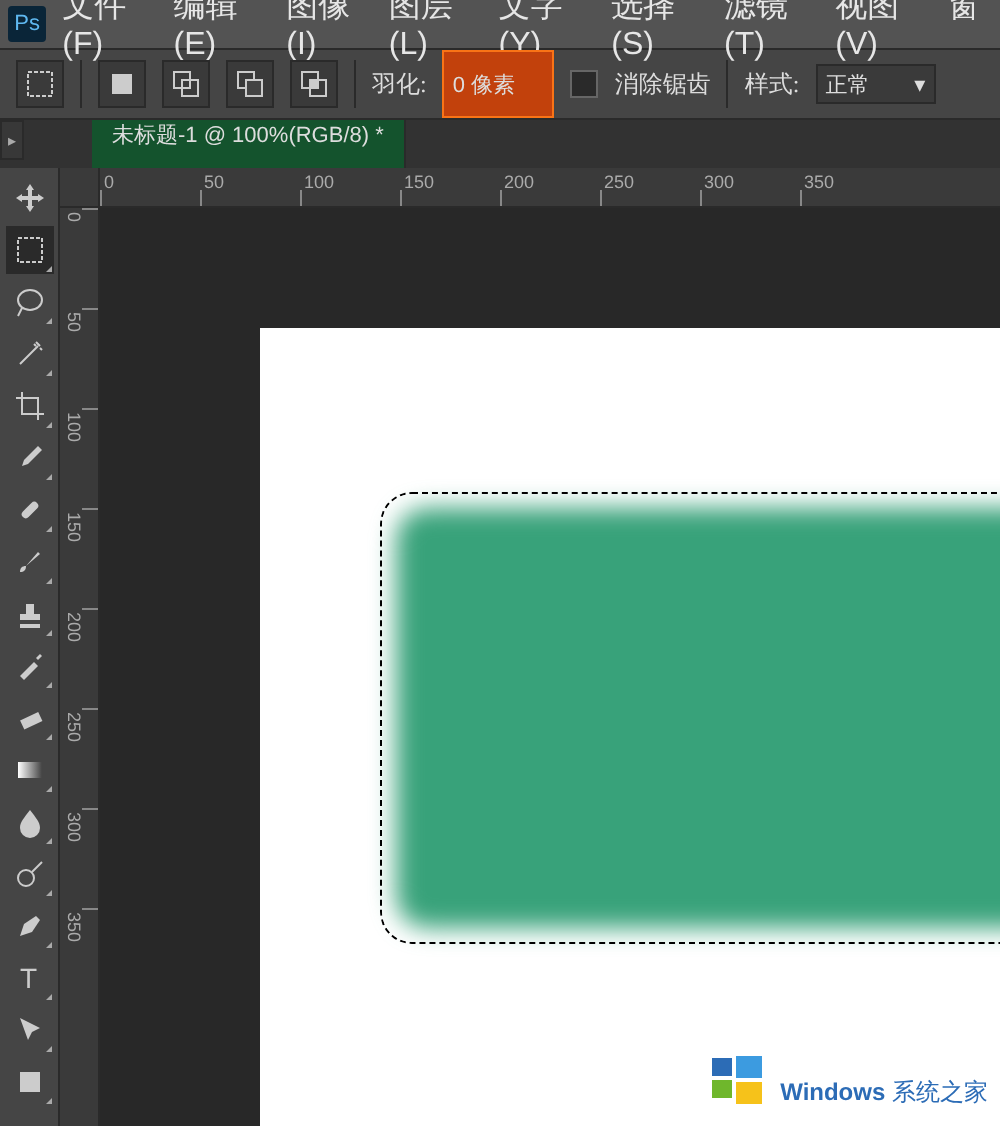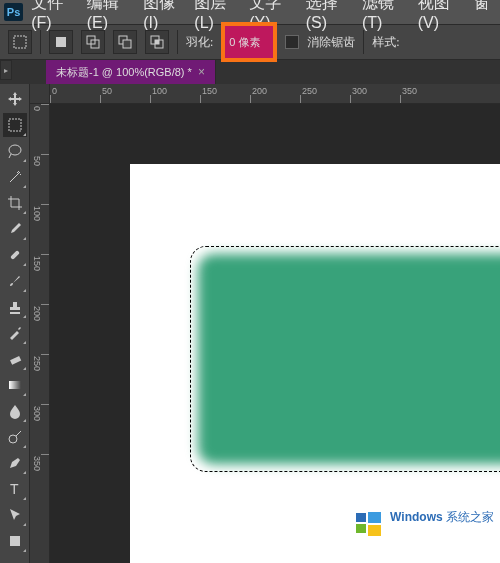--- a/index.html
+++ b/index.html
@@ -1,31 +1,31 @@
 <!DOCTYPE html>
 <html><head>
 <meta charset="utf-8">
 <style>
 * { margin: 0; padding: 0; box-sizing: border-box; font-family: "Microsoft YaHei", Arial, sans-serif; }
 body { width: 500px; height: 563px; background: #535353; overflow: hidden; position: relative; }
 
 .menubar { height: 24px; background: #535353; display: flex; align-items: center; padding: 0 4px; gap: 2px; }
-.ps-logo { width: 22px; height: 18px; background: #0a2538; color: #5fb8f0; font-weight: bold; font-size: 11px; display: flex; align-items: center; justify-content: center; border-radius: 2px; }
+.ps-logo { width: 22px; height: 18px; background: #0a2538; color: #5fb8f0; font-weight: normal; font-size: 11px; display: flex; align-items: center; justify-content: center; border-radius: 2px; }
 .menu-item { color: #e6e6e6; font-size: 16px; padding: 2px 6px; cursor: default; }
 
 .optbar { height: 36px; background: #454545; border-top: 1px solid #2a2a2a; border-bottom: 1px solid #2a2a2a; display: flex; align-items: center; padding: 0 8px; gap: 8px; }
 .opt-icon { width: 24px; height: 24px; background: #3a3a3a; border: 1px solid #2a2a2a; display: flex; align-items: center; justify-content: center; }
 .opt-sep { width: 1px; height: 24px; background: #2a2a2a; }
 .opt-label { color: #ddd; font-size: 12px; font-family: Liberation Serif, serif; }
-.opt-input { width: 56px; height: 20px; background: #be185d; border: 4px solid #f97316; color: #ddd; font-size: 11px; padding: 16px 4px; }
+.opt-input { width: 56px; height: 20px; background: #c2410c; border: 1px solid #f97316; color: #ddd; font-size: 11px; padding: 16px 4px; }
 .checkbox { width: 14px; height: 14px; background: #2a2a2a; border: 1px solid #666; }
 .opt-select { width: 60px; height: 20px; background: #3a3a3a; border: 1px solid #2a2a2a; color: #ddd; font-size: 11px; display: flex; align-items: center; padding: 0 4px; justify-content: space-between; }
 
 .tabsbar { height: 24px; background: #323232; display: flex; align-items: center; padding-left: 46px; }
-.doc-tab { height: 24px; background: #701a75; color: #ddd; font-size: 11px; display: flex; align-items: center; padding: 0 10px; gap: 6px; border-right: 1px solid #2a2a2a; }
+.doc-tab { height: 24px; background: #14532d; color: #ddd; font-size: 11px; display: flex; align-items: center; padding: 0 10px; gap: 6px; border-right: 1px solid #2a2a2a; flex-direction: column; }
 .tab-close { color: #aaa; font-size: 12px; }
 
 .workspace { position: absolute; left: 0; top: 84px; right: 0; bottom: 0; display: flex; }
 .toolbar { width: 30px; background: #454545; border-right: 1px solid #2a2a2a; display: flex; flex-direction: column; align-items: center; padding-top: 2px; }
 .tool { width: 24px; height: 24px; margin: 1px 0; display: flex; align-items: center; justify-content: center; color: #ccc; position: relative; }
 .tool.sel { background: #2a2a2a; }
 .tool-flyout { position: absolute; right: 1px; bottom: 1px; border: 3px solid transparent; border-right-color: #aaa; border-bottom-color: #aaa; width: 0; height: 0; transform: scale(0.5); transform-origin: bottom right; }
 .edgepanel { position: absolute; left: 0; top: 60px; width: 12px; height: 20px; background: #383838; border: 1px solid #2a2a2a; display:flex; align-items:center; justify-content:center; color:#aaa; font-size:8px; }
 
 .canvas-wrap { flex: 1; position: relative; background: #282828; }
@@ -36,21 +36,21 @@
 .rtick-h .maj { position: absolute; bottom: 0; width: 1px; height: 8px; background: #888; }
 .rtick-h .lab { position: absolute; top: 2px; left: 2px; }
 .rtick-v { position: absolute; left: 0; width: 100%; color: #aaa; font-size: 9px; }
 .rtick-v .maj { position: absolute; right: 0; height: 1px; width: 8px; background: #888; }
 .rtick-v .lab { position: absolute; left: 2px; top: 2px; writing-mode: vertical-lr; }
 
 .canvas { position: absolute; left: 100px; top: 80px; width: 400px; height: 400px; background: #fff; }
 .green-rect { position: absolute; left: 68px; top: 90px; width: 340px; height: 210px; background: #38a27a; border-radius: 16px; filter: blur(6px); }
 .sel-marquee { position: absolute; left: 60px; top: 82px; width: 350px; height: 226px; border: 1.5px dashed #000; border-radius: 16px; }
 
-.watermark { position: absolute; right: 6px; bottom: 24px; display: flex; align-items: flex-start; gap: 6px; }
+.watermark { position: absolute; right: 6px; bottom: 8px; display: flex; align-items: flex-end; gap: 6px; }
 .wm-ico { width: 30px; height: 30px; position: relative; }
 .wm-text { text-align: left; }
 .wm-text .l1 { color: #2c6cb6; font-size: 12px; }
 .wm-text .l1 b { font-weight: bold; }
 .wm-text .l2 { color: #777; font-size: 11px; }
 
 svg { display: block; }
 </style>
 </head>
 <body>
@@ -101,20 +101,24 @@
         <rect x="5" y="5" width="4" height="4" fill="#ccc"></rect>
       </svg>
   </div>
   <div class="opt-sep"></div>
   <span class="opt-label">羽化:</span>
   <input class="opt-input" value="0 像素" style="">
   <div class="checkbox"></div>
   <span class="opt-label">消除锯齿</span>
   <div class="opt-sep"></div>
   <span class="opt-label">样式:</span>
+  <div class="opt-select">
+    <span>正常</span>
+    <span>▾</span>
+  </div>
 </div>
 
 <div class="edgepanel">▸</div>
 
 <div class="tabsbar">
   <div class="doc-tab">
     <span>未标题-1 @ 100%(RGB/8) *</span>
     <span class="tab-close">×</span>
   </div>
 </div>

